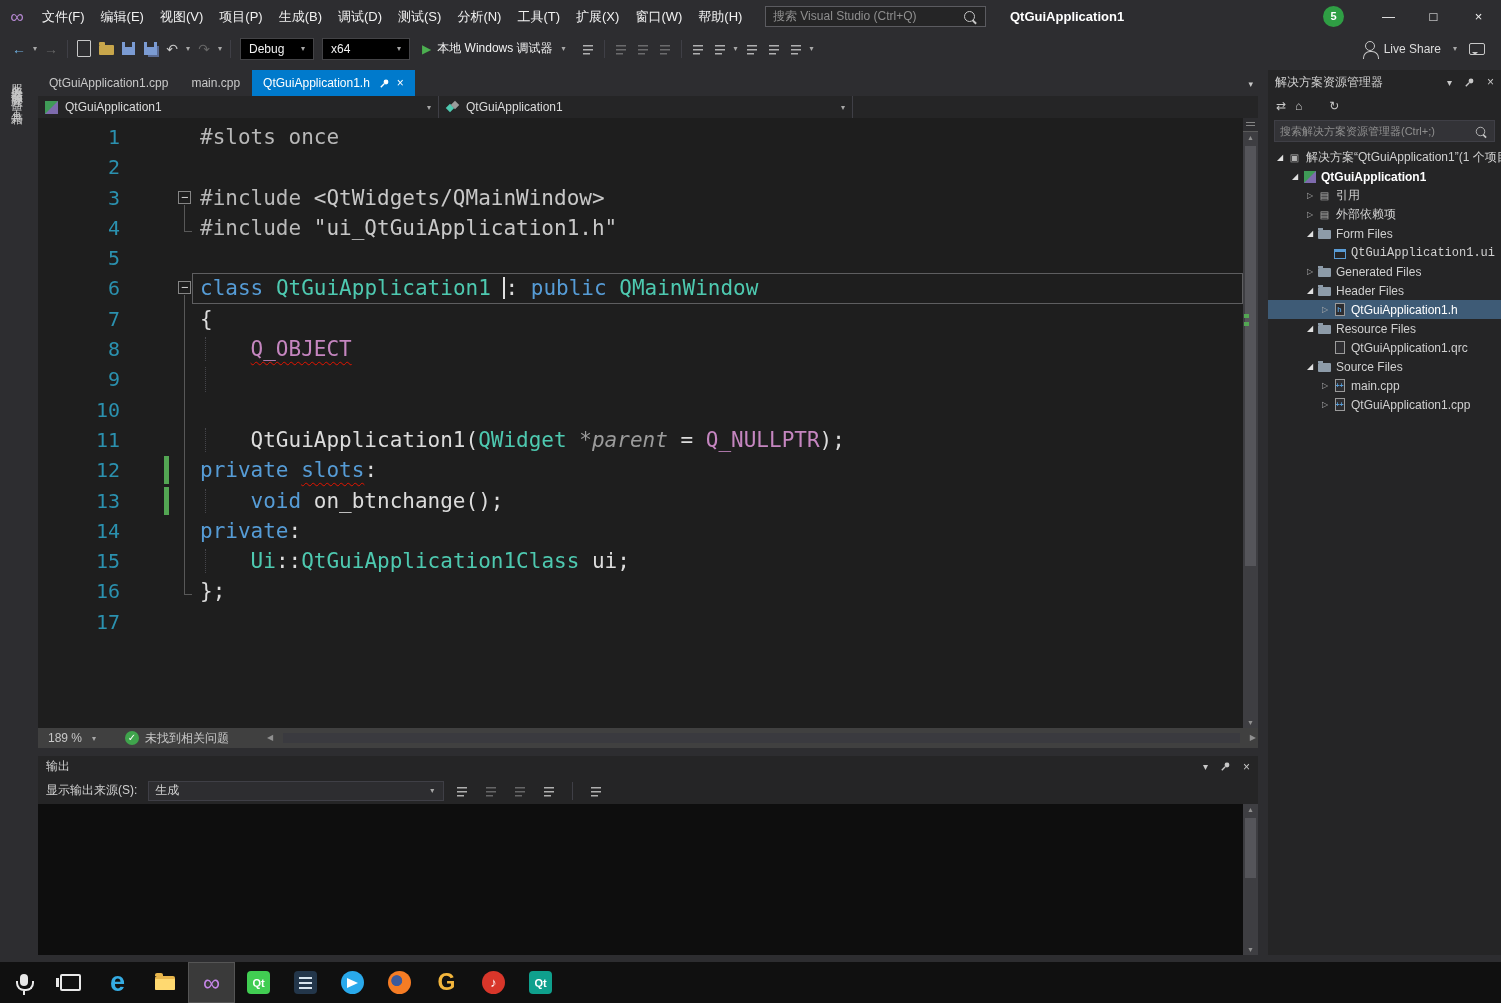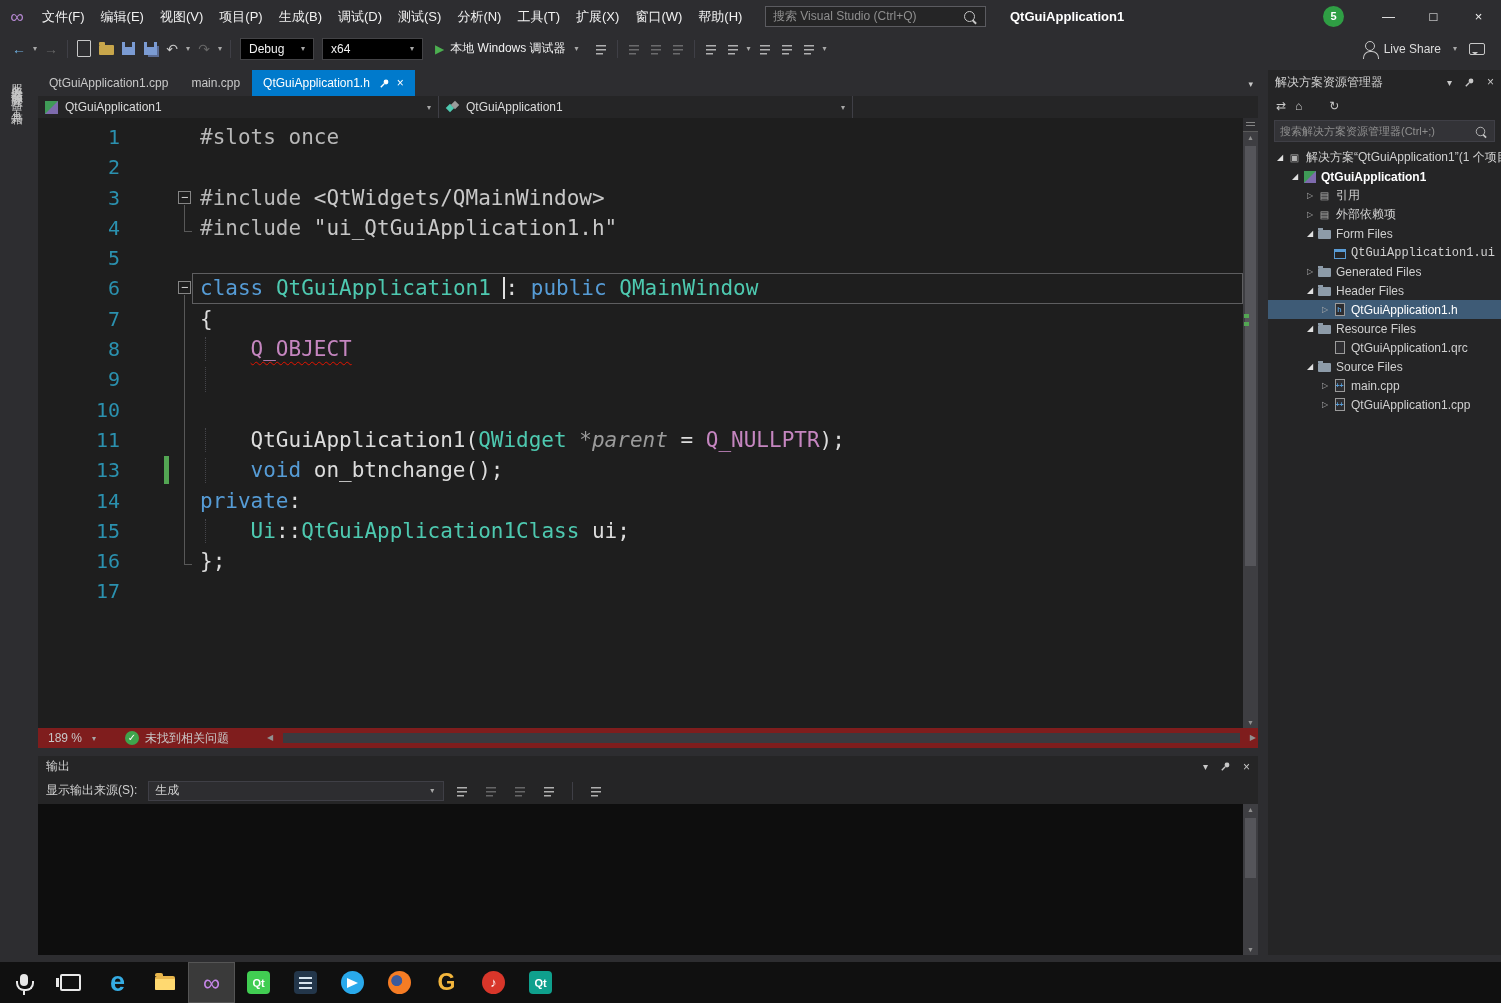--- a/index.html
+++ b/index.html
@@ -101,21 +101,21 @@
   .seg.err{text-decoration:underline;text-decoration-style:wavy;text-decoration-color:#E51400;
     text-decoration-thickness:1px;text-underline-offset:5px}
   .caret{display:inline-block;width:2px;height:22px;background:#E0E0E0;vertical-align:-4px}
   .vscroll{width:15px;background:#3E3E42;position:relative;flex-shrink:0}
   .vs-grip{height:13px;background:#2D2D30;border-bottom:1px solid #5A5A5A;background-image:
     linear-gradient(#858585,#858585),linear-gradient(#858585,#858585);background-repeat:no-repeat;
     background-size:9px 1px,9px 1px;background-position:3px 4px,3px 7px}
   .vs-arrow{position:absolute;left:0;width:15px;text-align:center;font-size:7px;color:#909090}
   .vs-thumb{position:absolute;left:2px;width:11px;top:28px;height:420px;background:#55555A}
   .vs-mark{position:absolute;left:1px;width:5px;height:4px;background:#53A653}
-  .ed-bottom{position:absolute;left:38px;top:728px;width:1220px;height:20px;background:#7f1d1d;display:flex;
+  .ed-bottom{position:absolute;left:38px;top:728px;width:1220px;height:20px;background:#404040;display:flex;
     align-items:center;font-size:12px;color:#C8C8C8}
   .zoom{display:flex;align-items:center;gap:7px;padding:0 10px}
   .health{display:flex;align-items:center;gap:6px;margin-left:16px;white-space:nowrap}
   .hdot{width:14px;height:14px;border-radius:50%;background:#3FA44C;color:#fff;font-size:10px;line-height:14px;text-align:center}
   .hscroll{flex:1;height:100%;position:relative;margin-left:36px}
   .hs-arrow{position:absolute;top:5px;font-size:8px;color:#909090}
   .hs-thumb{position:absolute;left:18px;right:18px;top:5px;height:10px;background:#3A3A3F}
 
   
   .output{position:absolute;left:38px;top:756px;width:1220px;height:199px;background:#252526;display:flex;flex-direction:column}
@@ -247,21 +247,21 @@
     <span class="tbi">↶</span>
     <span class="tb-caret">▾</span>
     <span class="tbi dis">↷</span>
     <span class="tb-caret">▾</span>
     <span class="tb-sep"></span>
     <div class="tb-combo" style="width:74px">
       <span>Debug</span>
       <span class="sp"></span>
         <span class="tb-caret">▾</span>
     </div>
-    <div class="tb-combo" style="width:101px">
+    <div class="tb-combo" style="width:88px">
       <span>x64</span>
       <span class="sp"></span>
         <span class="tb-caret">▾</span>
     </div>
     <div class="run-btn">
       <span class="play">▶</span>
       <span>本地 Windows 调试器</span>
       <span class="tb-caret">▾</span>
     </div>
     <span class="tbi">
@@ -348,20 +348,21 @@
         <div class="code-row"><span class="ln">2</span><span class="chg"></span><span class="fold"></span><span class="ct"></span></div>
         <div class="code-row"><span class="ln">3</span><span class="chg"></span><span class="fold"><i class="fbox">−</i><i class="vline below"></i></span><span class="ct"><span class="seg pre">#include </span><span class="seg str">&lt;QtWidgets/QMainWindow&gt;</span></span></div>
         <div class="code-row"><span class="ln">4</span><span class="chg"></span><span class="fold"><i class="hook"></i></span><span class="ct"><span class="seg pre">#include </span><span class="seg str">"ui_QtGuiApplication1.h"</span></span></div>
         <div class="code-row"><span class="ln">5</span><span class="chg"></span><span class="fold"></span><span class="ct"></span></div>
         <div class="code-row"><span class="ln">6</span><span class="chg"></span><span class="fold"><i class="fbox">−</i><i class="vline below"></i></span><span class="ct current"><span class="seg kw">class</span><span class="seg pln"> </span><span class="seg typ">QtGuiApplication1</span><span class="seg pln"> </span><span class="caret"></span><span class="seg pln">: </span><span class="seg kw">public</span><span class="seg pln"> </span><span class="seg typ">QMainWindow</span></span></div>
         <div class="code-row"><span class="ln">7</span><span class="chg"></span><span class="fold"><i class="vline"></i></span><span class="ct"><span class="seg pln">{</span></span></div>
         <div class="code-row"><span class="ln">8</span><span class="chg"></span><span class="fold"><i class="vline"></i></span><span class="ct"><i class="guide"></i><span class="seg pln">    </span><span class="seg macro err">Q_OBJECT</span></span></div>
         <div class="code-row"><span class="ln">9</span><span class="chg"></span><span class="fold"><i class="vline"></i></span><span class="ct"><i class="guide"></i></span></div>
         <div class="code-row"><span class="ln">10</span><span class="chg"></span><span class="fold"><i class="vline"></i></span></div>
         <div class="code-row"><span class="ln">11</span><span class="chg"></span><span class="fold"><i class="vline"></i></span><span class="ct"><i class="guide"></i><span class="seg pln">    QtGuiApplication1(</span><span class="seg typ">QWidget</span><span class="seg pln"> </span><span class="seg param">*parent</span><span class="seg pln"> = </span><span class="seg macro">Q_NULLPTR</span><span class="seg pln">);</span></span></div>
+        <div class="code-row"><span class="ln">12</span><span class="chg"><i class="bar"></i></span><span class="fold"><i class="vline"></i></span><span class="ct"><span class="seg kw">private</span><span class="seg pln"> </span><span class="seg kw err">slots</span><span class="seg pln">:</span></span></div>
         <div class="code-row"><span class="ln">13</span><span class="chg"><i class="bar"></i></span><span class="fold"><i class="vline"></i></span><span class="ct"><i class="guide"></i><span class="seg pln">    </span><span class="seg kw">void</span><span class="seg pln"> on_btnchange();</span></span></div>
         <div class="code-row"><span class="ln">14</span><span class="chg"></span><span class="fold"><i class="vline"></i></span><span class="ct"><span class="seg kw">private</span><span class="seg pln">:</span></span></div>
         <div class="code-row"><span class="ln">15</span><span class="chg"></span><span class="fold"><i class="vline"></i></span><span class="ct"><i class="guide"></i><span class="seg pln">    </span><span class="seg typ">Ui</span><span class="seg pln">::</span><span class="seg typ">QtGuiApplication1Class</span><span class="seg pln"> ui;</span></span></div>
         <div class="code-row"><span class="ln">16</span><span class="chg"></span><span class="fold"><i class="hook"></i></span><span class="ct"><span class="seg pln">};</span></span></div>
         <div class="code-row"><span class="ln">17</span><span class="chg"></span><span class="fold"></span><span class="ct"></span></div>
       </div>
     <div class="vscroll">
       <div class="vs-grip"></div>
       <span class="vs-arrow" style="top:16px">▲</span>
       <div class="vs-thumb"></div>

